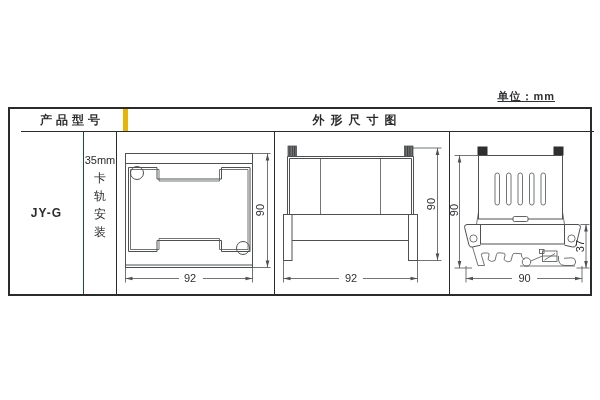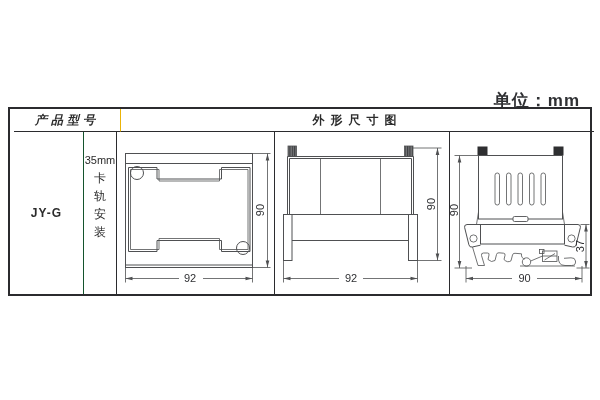--- a/index.html
+++ b/index.html
@@ -1,26 +1,26 @@
 <!DOCTYPE html>
 <html><head>
 <meta charset="utf-8">
 <style>
   html,body{margin:0;padding:0;background:#ffffff;}
   .page{position:relative;width:600px;height:400px;background:#fff;overflow:hidden;
         font-family:"Liberation Sans","DejaVu Sans",sans-serif;color:#2b2b2b;}
-  .unit-label{position:absolute;top:89px;right:20px;font-size:17px;font-weight:bold;
-              color:#2f3033;letter-spacing:1px;}
+  .unit-label{position:absolute;top:89px;right:45px;font-size:11px;font-weight:bold;
+              color:#2f3033;letter-spacing:1px;text-decoration:underline;}
   .dim-table{position:absolute;left:8px;top:107px;width:584px;height:189px;
              border:2px solid #2b2b2e;box-sizing:border-box;background:#fff;}
   .cell{position:absolute;box-sizing:border-box;}
   .hdr{display:flex;align-items:center;justify-content:center;
        font-size:12px;font-weight:bold;color:#2b2b2b;}
-  .hdr-left{left:4px;top:0;width:107px;height:23px;border-right:1px solid #eab308;
-            border-bottom:1px solid #2b2b2e;letter-spacing:4px;font-style:italic;}
+  .hdr-left{left:11px;top:0;width:107px;height:23px;border-right:5px solid #eab308;
+            border-bottom:1px solid #2b2b2e;letter-spacing:4px;}
   .hdr-right{left:111px;top:0;width:473px;height:23px;border-bottom:1px solid #2b2b2e;
              letter-spacing:6px;}
   .model-cell{left:0;top:23px;width:74px;height:162px;border-right:1px solid #14532d;
               display:flex;align-items:center;justify-content:center;
               font-size:12px;font-weight:bold;letter-spacing:1px;}
   .mount-cell{left:74px;top:23px;width:33px;height:162px;border-right:1px solid #2b2b2e;
               display:flex;flex-direction:column;align-items:center;padding-top:19px;
               font-weight:normal;}
   .mount-cell .mline{height:18px;line-height:18px;text-align:center;}
   .mount-size{font-size:11px;}

